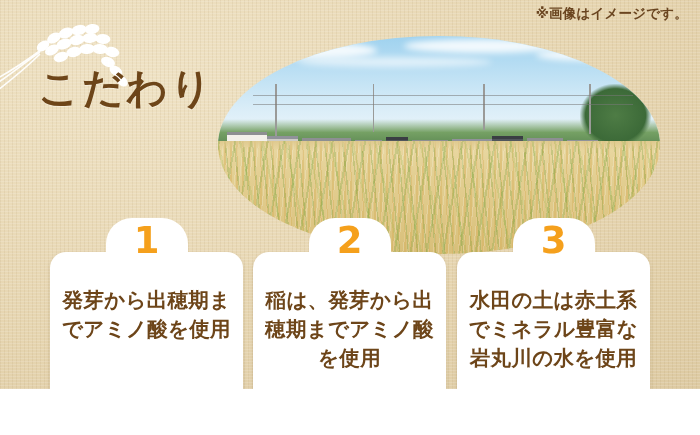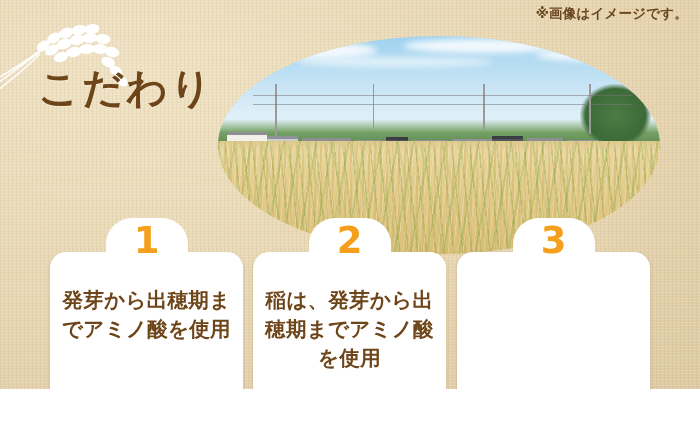--- a/index.html
+++ b/index.html
@@ -222,16 +222,17 @@
       <div class="tab">
         <div class="tab-num">2</div>
       </div>
       <div class="card-text">稲は、発芽から出穂期までアミノ酸を使用</div>
     </div>
 
     <div class="card c3">
       <div class="tab">
         <div class="tab-num">3</div>
       </div>
+      <div class="card-text">水田の土は赤土系でミネラル豊富な岩丸川の水を使用</div>
     </div>
 
   </div>
 </div>
 
 </body></html>

